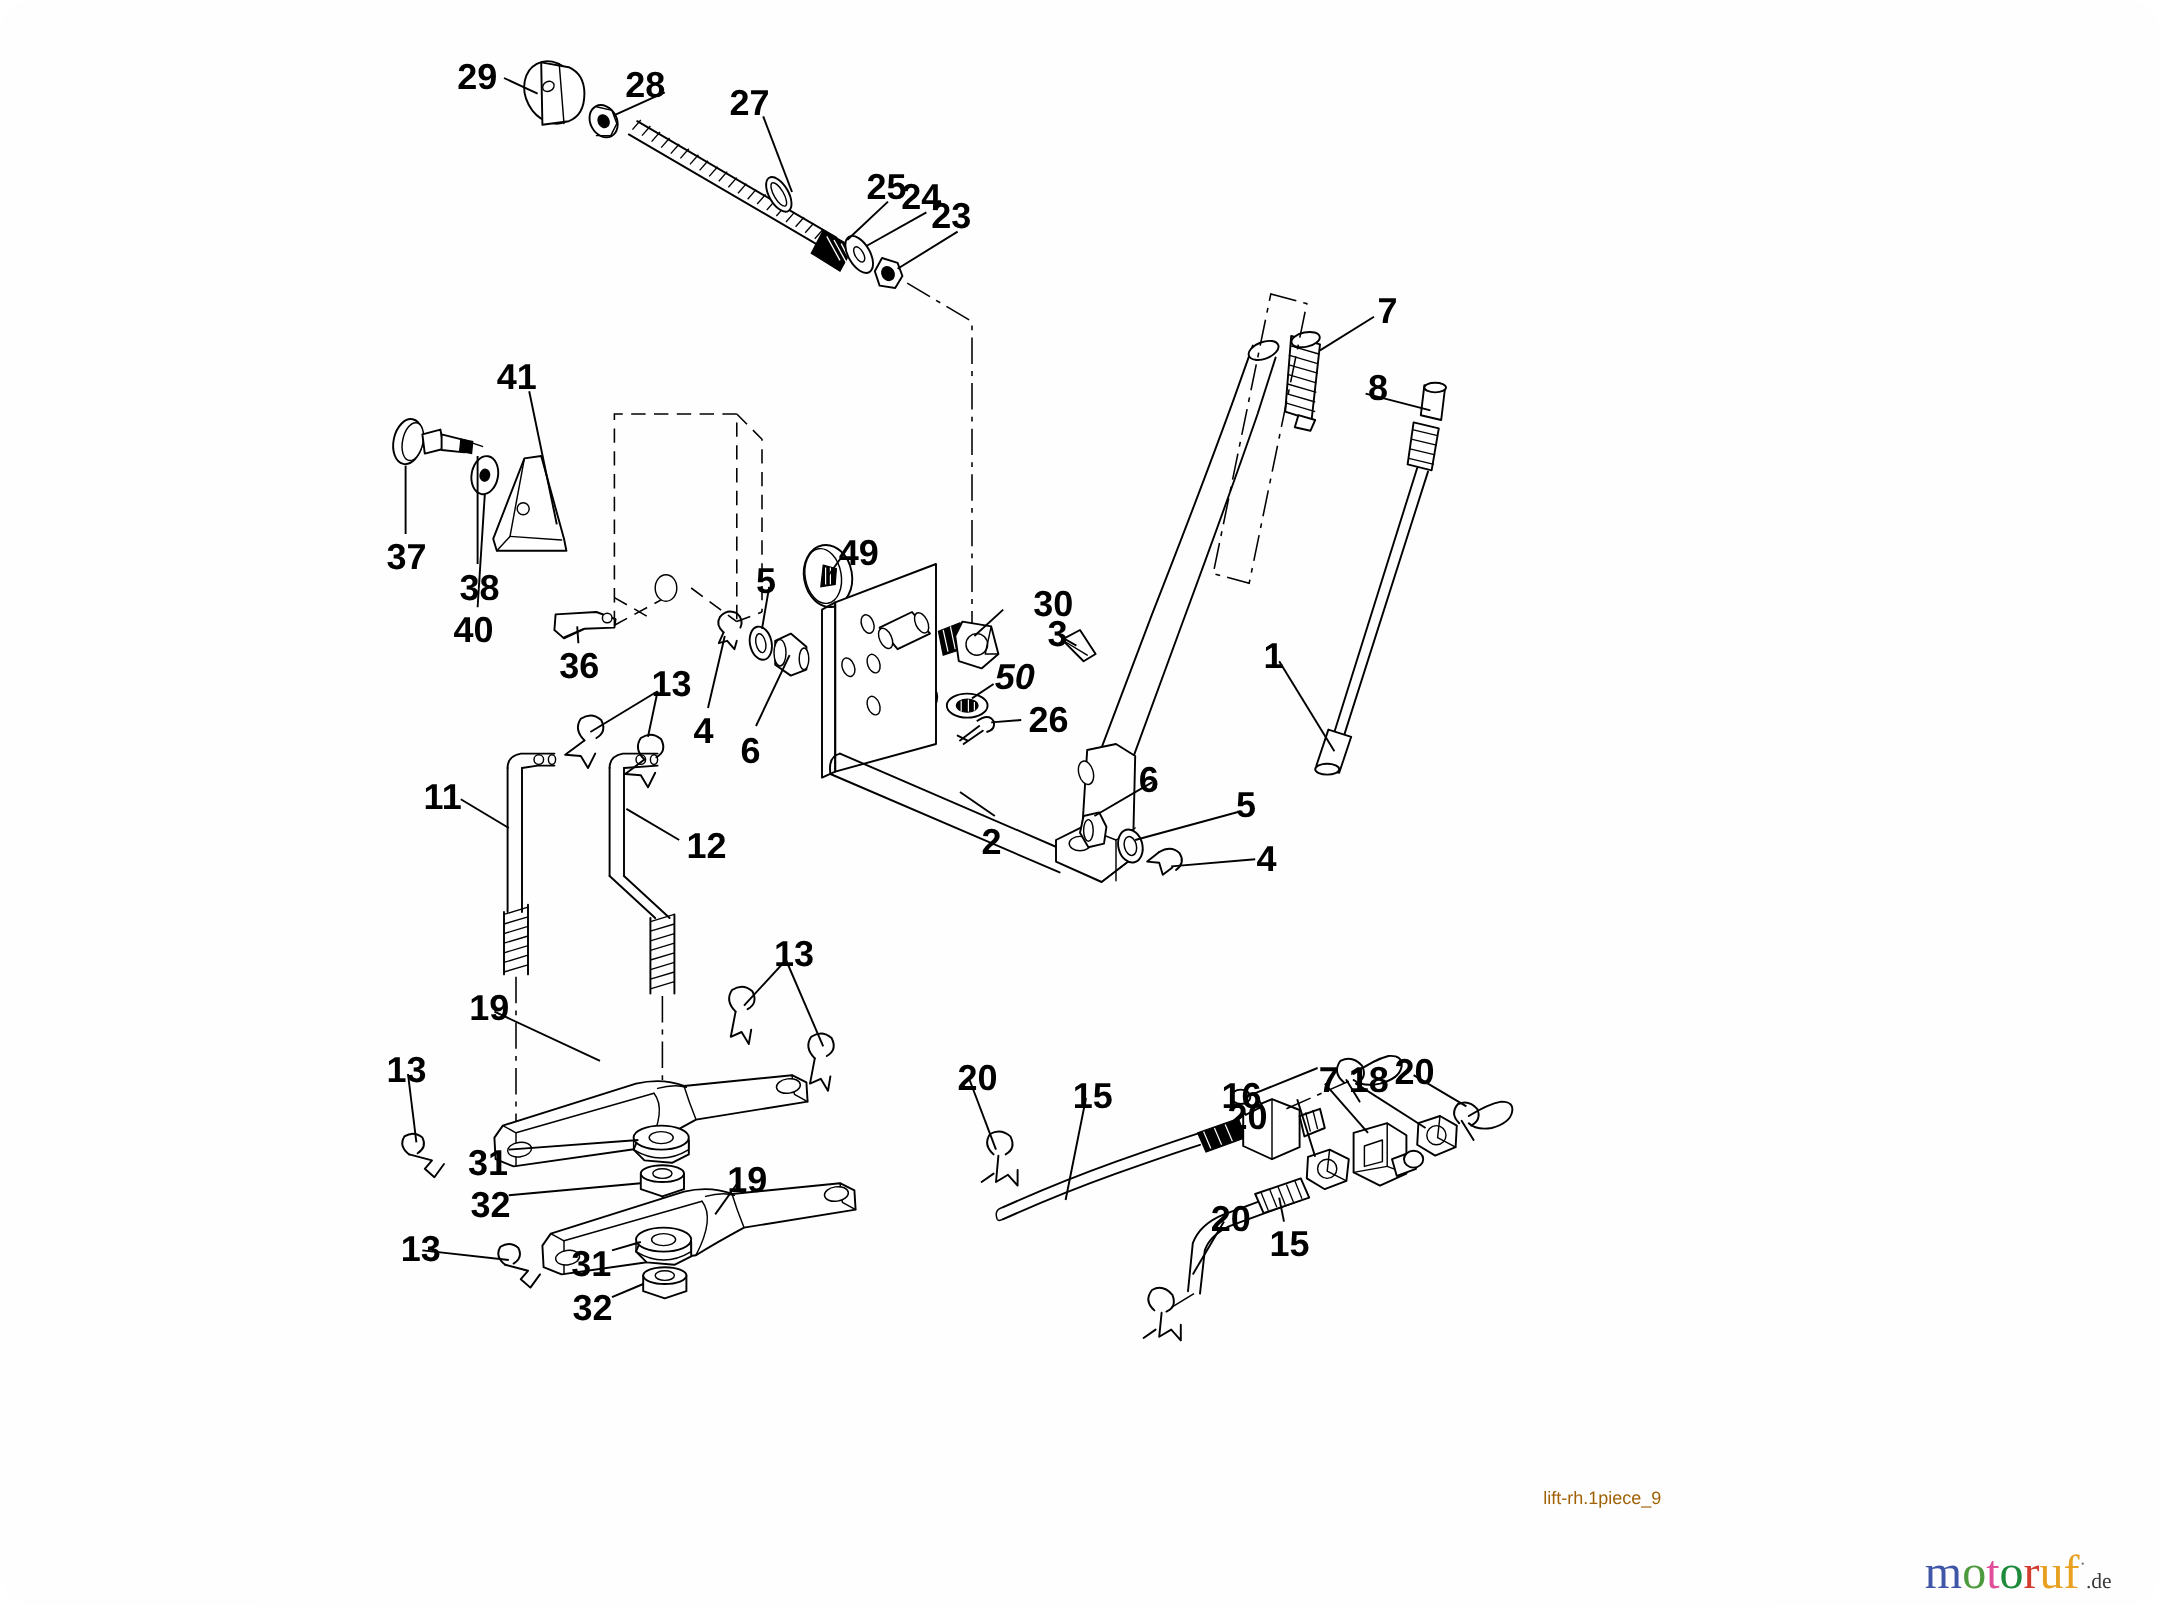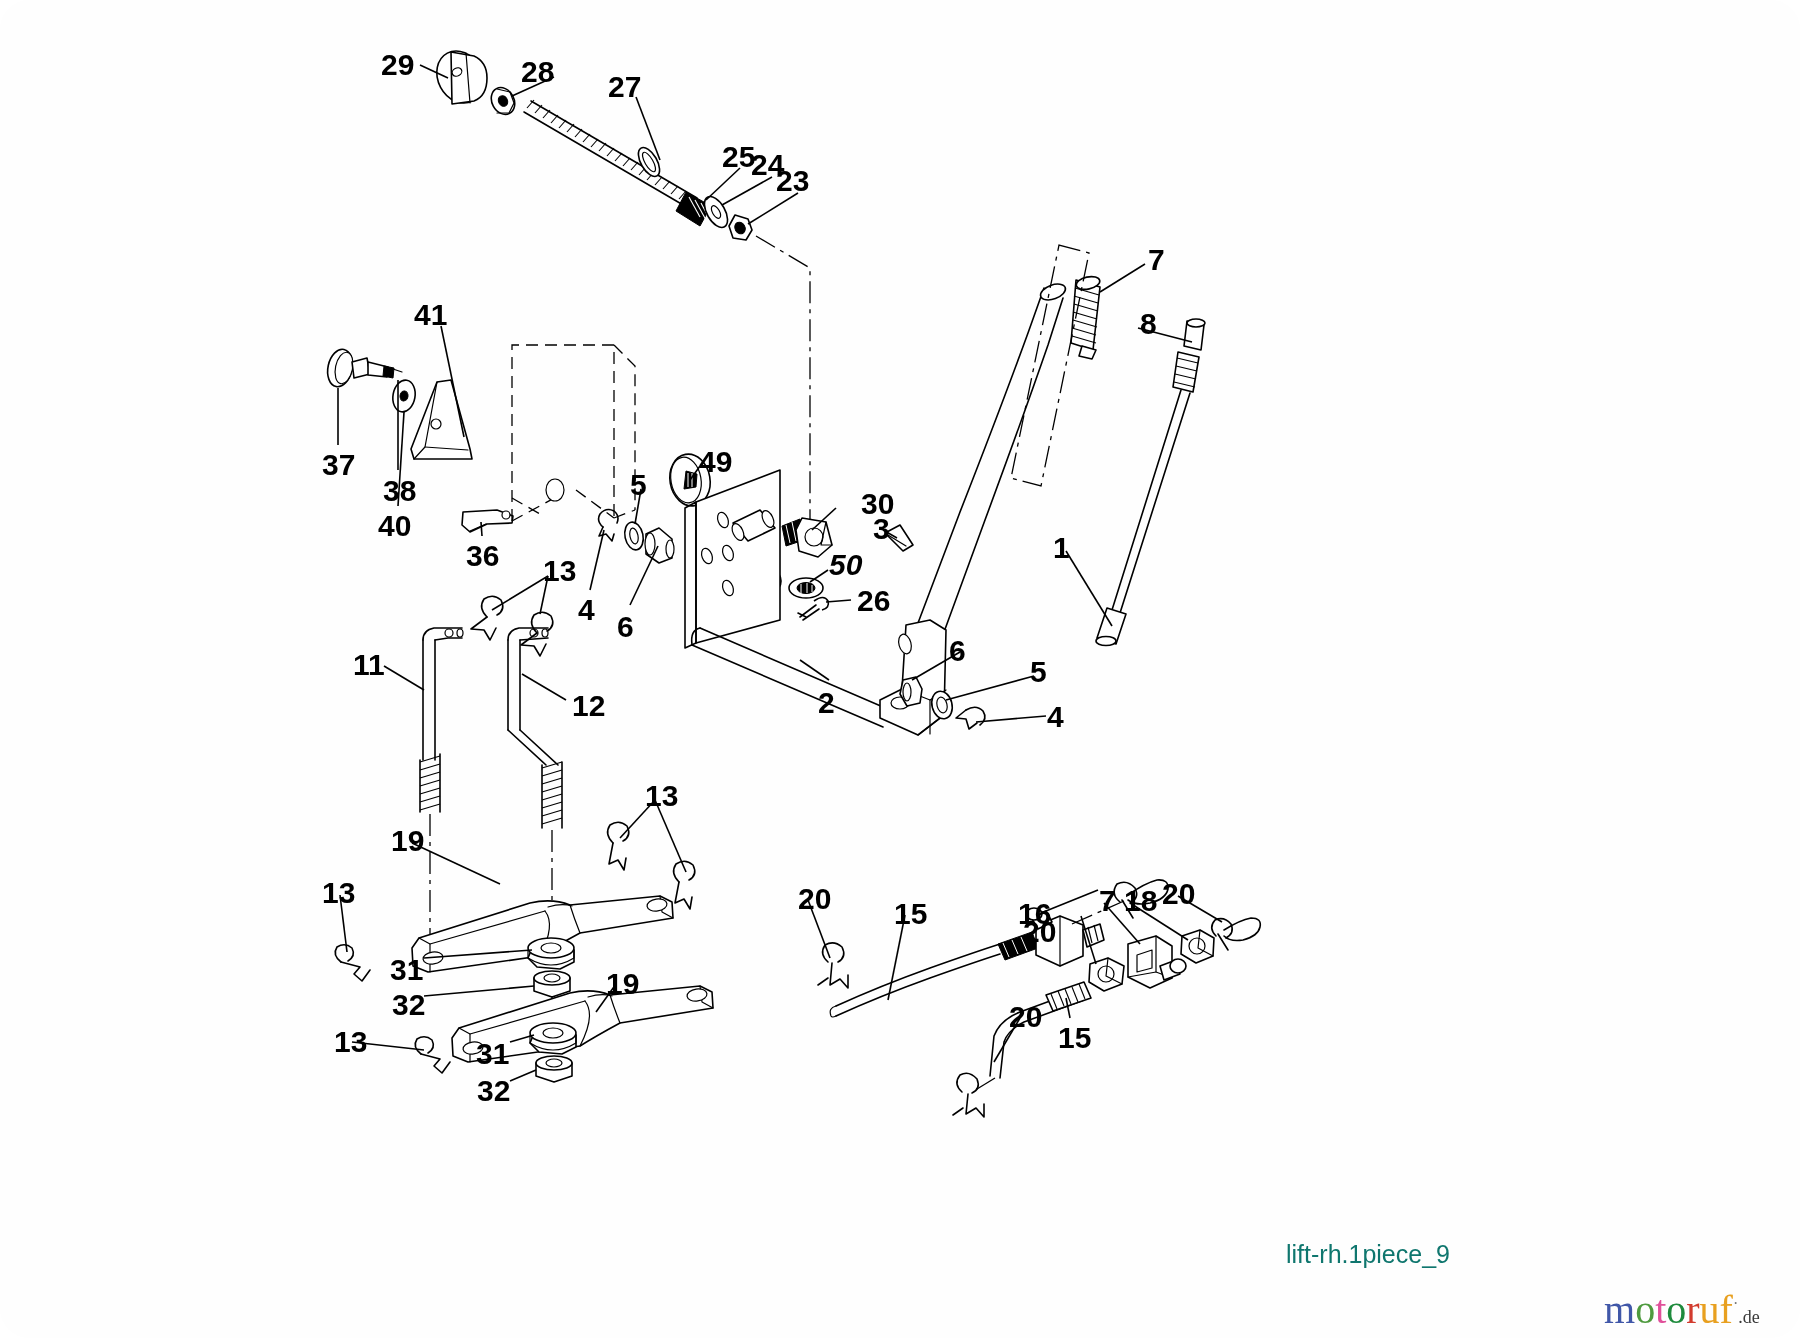--- a/index.html
+++ b/index.html
@@ -32,22 +32,22 @@
     font-weight: bold;
     font-size: 30px;
     color: #000000;
     line-height: 1;
     white-space: nowrap;
     user-select: none;
   }
   #figure-code {
     position: absolute;
     font-family: "Liberation Sans", sans-serif;
-    font-size: 25px;
-    color: #0f766e;
+    font-size: 15px;
+    color: #a16207;
     white-space: nowrap;
   }
   #watermark {
     position: absolute;
     font-family: "Liberation Serif", serif;
     font-size: 40px;
     white-space: nowrap;
     letter-spacing: 0px;
   }
   #watermark .w-m { color: #4057a8; }

